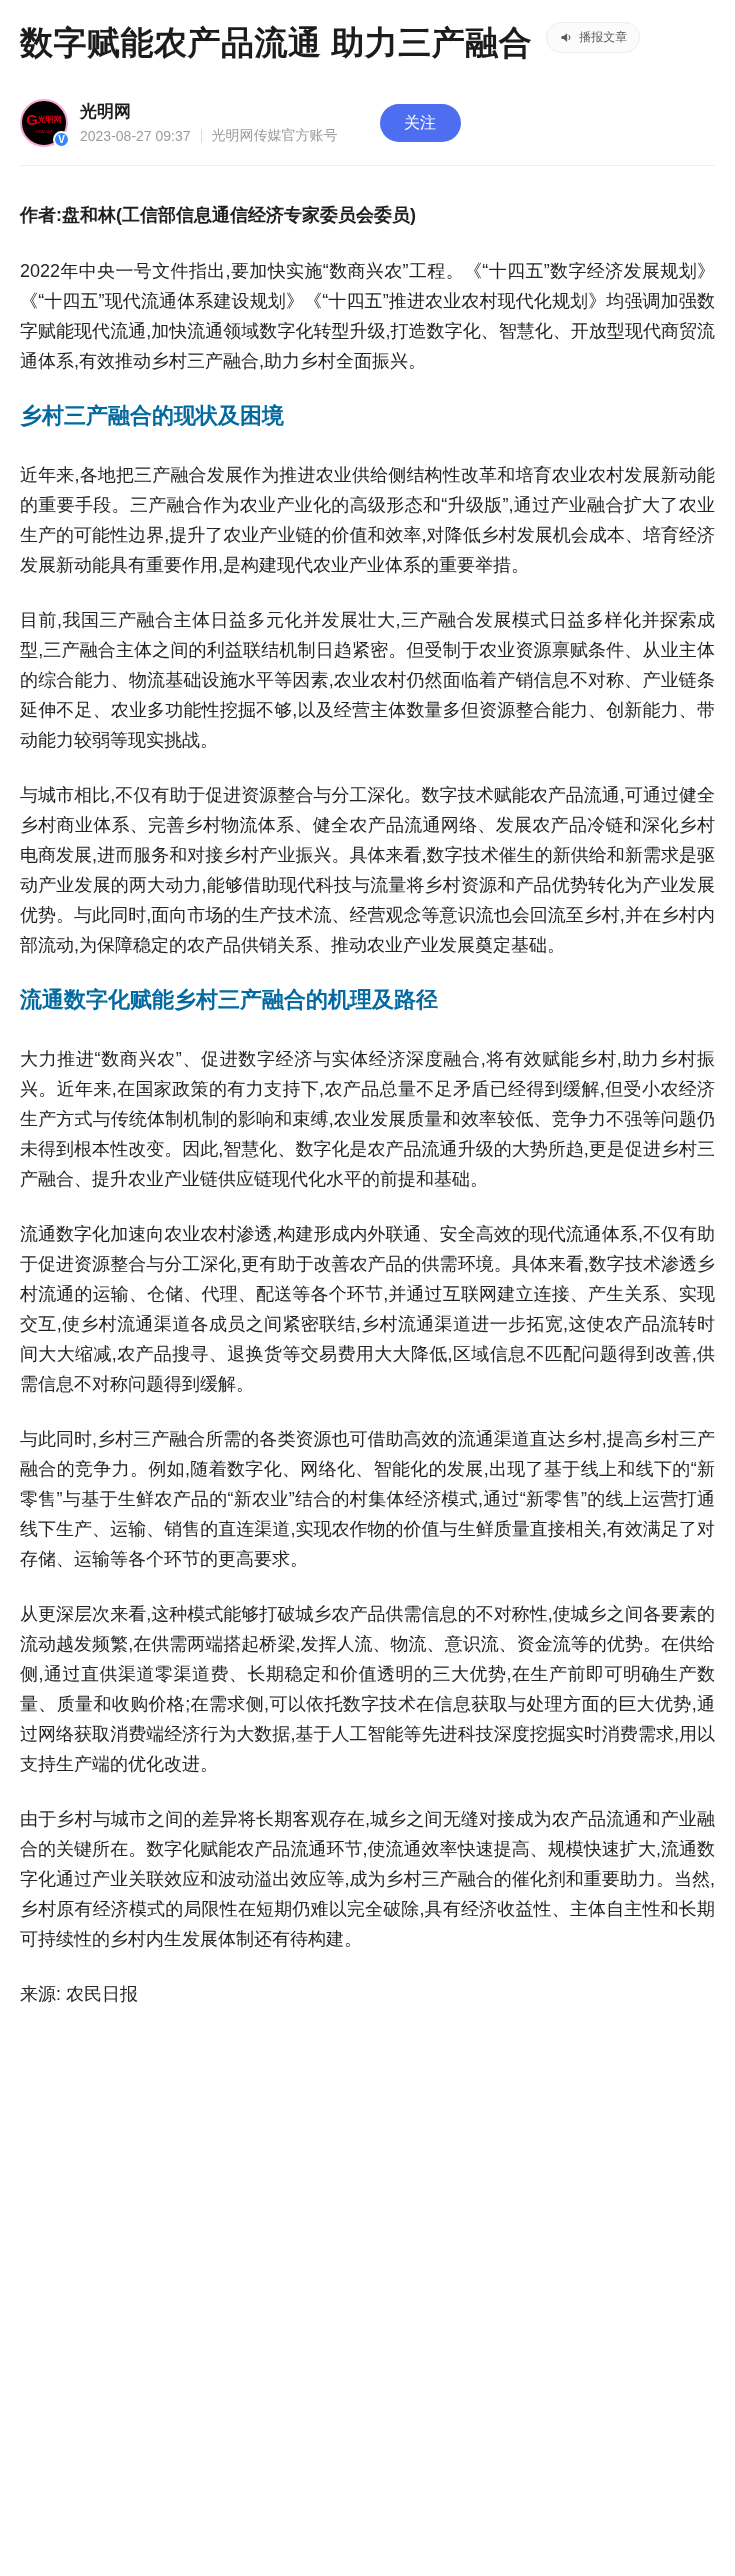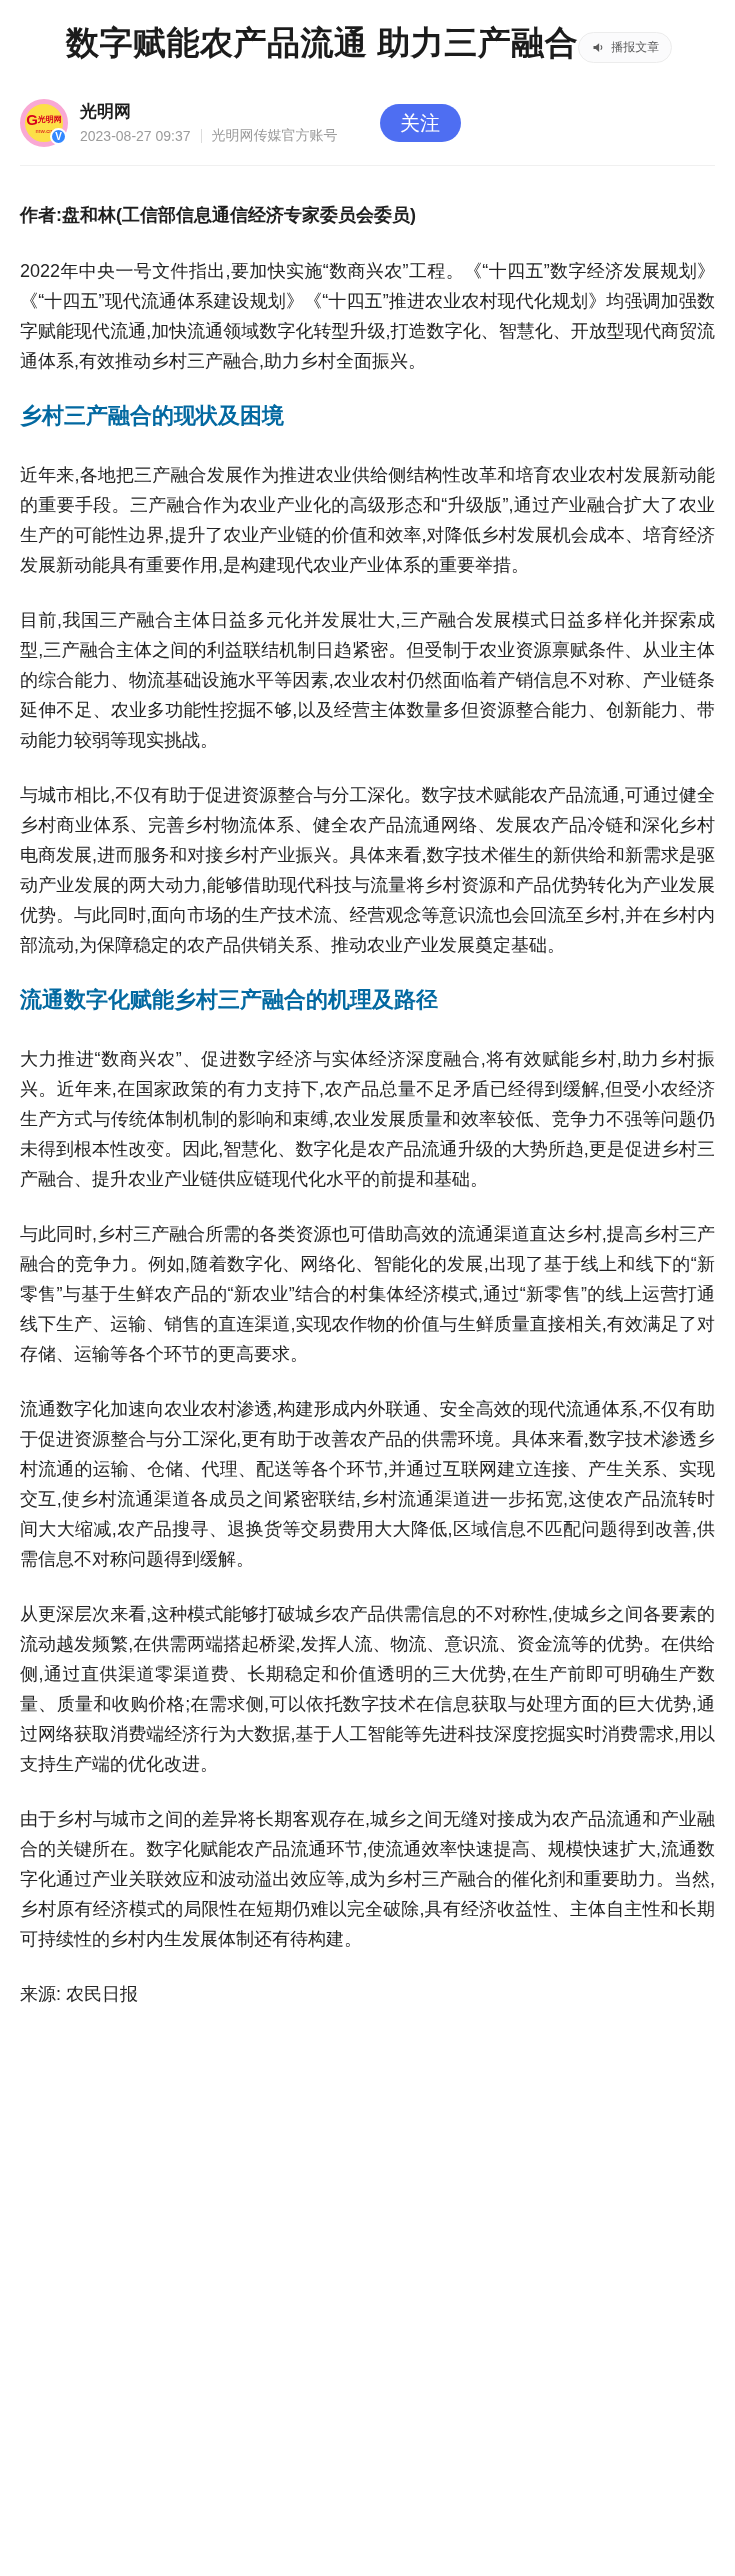--- a/index.html
+++ b/index.html
@@ -5,56 +5,56 @@
   * { margin:0; padding:0; box-sizing:border-box; }
   html,body { background:#fff; }
   body {
     width:735px; min-height:2576px; margin:0 auto;
     font-family:"Liberation Sans","DejaVu Sans",sans-serif;
     color:#222;
   }
   .page { padding:22px 20px 60px 20px; }
 
   
-  .title-row { display:flex; align-items:flex-end; margin-bottom:36px;margin-left:46px; }
+  .title-row { display:flex; align-items:flex-start; gap:14px; margin-bottom:36px; }
   h1.title {
     font-size:33px; line-height:1.25; font-weight:bold; color:#1c1c1c;
     letter-spacing:0.5px; white-space:nowrap;
   }
   .broadcast {
     display:inline-flex; align-items:center; gap:5px;
     background:#fbfbfc; border:1px solid #ececec; border-radius:16px;
     padding:6px 12px; font-size:12px; color:#5a5a5a; cursor:pointer;
     font-family:inherit; flex:0 0 auto;
   }
   .broadcast svg { display:block; }
 
   
   .author-row { display:flex; align-items:center; margin-bottom:18px; }
   .avatar {
     position:relative; width:48px; height:48px; border-radius:50%;
-    border:5px solid #f9a8d4; background:#fde047; flex:0 0 auto; cursor:pointer;
+    border:2px solid #f9a8d4; background:#000000; flex:0 0 auto; cursor:pointer;
   }
   .logo-box { position:absolute; inset:0; display:flex; flex-direction:column;
     align-items:center; justify-content:center; color:#d6001c; overflow:hidden; }
   .logo-top { font-weight:bold; font-size:15px; line-height:15px; }
   .logo-top .cn { font-size:8px; font-weight:bold; vertical-align:top; }
   .logo-sub { font-size:6px; line-height:8px; color:#d6001c; }
   .vbadge {
     position:absolute; right:-4px; bottom:-3px; width:17px; height:17px;
     border-radius:50%; border:2px solid #fff; color:#fff;
     font-size:10px; font-weight:bold; line-height:13px; text-align:center;
   }
   .author-meta { margin-left:12px; }
   .author-name { font-size:17px; font-weight:bold; color:#1c1c1c; line-height:22px; cursor:pointer; }
   .author-sub { margin-top:4px; font-size:14px; color:#9b9b9b; display:flex; align-items:center; }
   .author-sub .sep { display:inline-block; width:1px; height:14px; background:#dcdcdc; margin:0 10px; }
   .follow {
     margin-left:42px; border:none; border-radius:19px; height:38px; width:81px;
-    color:#fff; font-size:20px; cursor:pointer; font-family:inherit;
+    color:#fff; font-size:16px; cursor:pointer; font-family:inherit;
   }
 
   .divider { border:none; border-top:1px solid #f0f0f0; margin:0 0 34px 0; }
 
   
   article { font-size:18px; line-height:30px; color:#242424; text-align:justify; }
   .byline { font-weight:bold; margin-bottom:26px; color:#1f1f1f; }
   .para { margin-bottom:25px; }
   .sec-h { font-size:22px; font-weight:bold; color:#0369a1; margin:4px 0 29px 0; }
   .source { margin-top:4px; }
@@ -103,22 +103,22 @@
   <article>
     <p class="byline">作者:盘和林(工信部信息通信经济专家委员会委员)</p>
     <div>
         <p class="para">2022年中央一号文件指出,要加快实施“数商兴农”工程。《“十四五”数字经济发展规划》《“十四五”现代流通体系建设规划》《“十四五”推进农业农村现代化规划》均强调加强数字赋能现代流通,加快流通领域数字化转型升级,打造数字化、智慧化、开放型现代商贸流通体系,有效推动乡村三产融合,助力乡村全面振兴。</p>
         <h2 class="sec-h">乡村三产融合的现状及困境</h2>
         <p class="para">近年来,各地把三产融合发展作为推进农业供给侧结构性改革和培育农业农村发展新动能的重要手段。三产融合作为农业产业化的高级形态和“升级版”,通过产业融合扩大了农业生产的可能性边界,提升了农业产业链的价值和效率,对降低乡村发展机会成本、培育经济发展新动能具有重要作用,是构建现代农业产业体系的重要举措。</p>
         <p class="para">目前,我国三产融合主体日益多元化并发展壮大,三产融合发展模式日益多样化并探索成型,三产融合主体之间的利益联结机制日趋紧密。但受制于农业资源禀赋条件、从业主体的综合能力、物流基础设施水平等因素,农业农村仍然面临着产销信息不对称、产业链条延伸不足、农业多功能性挖掘不够,以及经营主体数量多但资源整合能力、创新能力、带动能力较弱等现实挑战。</p>
         <p class="para">与城市相比,不仅有助于促进资源整合与分工深化。数字技术赋能农产品流通,可通过健全乡村商业体系、完善乡村物流体系、健全农产品流通网络、发展农产品冷链和深化乡村电商发展,进而服务和对接乡村产业振兴。具体来看,数字技术催生的新供给和新需求是驱动产业发展的两大动力,能够借助现代科技与流量将乡村资源和产品优势转化为产业发展优势。与此同时,面向市场的生产技术流、经营观念等意识流也会回流至乡村,并在乡村内部流动,为保障稳定的农产品供销关系、推动农业产业发展奠定基础。</p>
         <h2 class="sec-h">流通数字化赋能乡村三产融合的机理及路径</h2>
         <p class="para">大力推进“数商兴农”、促进数字经济与实体经济深度融合,将有效赋能乡村,助力乡村振兴。近年来,在国家政策的有力支持下,农产品总量不足矛盾已经得到缓解,但受小农经济生产方式与传统体制机制的影响和束缚,农业发展质量和效率较低、竞争力不强等问题仍未得到根本性改变。因此,智慧化、数字化是农产品流通升级的大势所趋,更是促进乡村三产融合、提升农业产业链供应链现代化水平的前提和基础。</p>
+        <p class="para">流通数字化加速向农业农村渗透,构建形成内外联通、安全高效的现代流通体系,不仅有助于促进资源整合与分工深化,更有助于改善农产品的供需环境。具体来看,数字技术渗透乡村流通的运输、仓储、代理、配送等各个环节,并通过互联网建立连接、产生关系、实现交互,使乡村流通渠道各成员之间紧密联结,乡村流通渠道进一步拓宽,这使农产品流转时间大大缩减,农产品搜寻、退换货等交易费用大大降低,区域信息不匹配问题得到改善,供需信息不对称问题得到缓解。</p>
         <p class="para">与此同时,乡村三产融合所需的各类资源也可借助高效的流通渠道直达乡村,提高乡村三产融合的竞争力。例如,随着数字化、网络化、智能化的发展,出现了基于线上和线下的“新零售”与基于生鲜农产品的“新农业”结合的村集体经济模式,通过“新零售”的线上运营打通线下生产、运输、销售的直连渠道,实现农作物的价值与生鲜质量直接相关,有效满足了对存储、运输等各个环节的更高要求。</p>
-        <p class="para">流通数字化加速向农业农村渗透,构建形成内外联通、安全高效的现代流通体系,不仅有助于促进资源整合与分工深化,更有助于改善农产品的供需环境。具体来看,数字技术渗透乡村流通的运输、仓储、代理、配送等各个环节,并通过互联网建立连接、产生关系、实现交互,使乡村流通渠道各成员之间紧密联结,乡村流通渠道进一步拓宽,这使农产品流转时间大大缩减,农产品搜寻、退换货等交易费用大大降低,区域信息不匹配问题得到改善,供需信息不对称问题得到缓解。</p>
         <p class="para">从更深层次来看,这种模式能够打破城乡农产品供需信息的不对称性,使城乡之间各要素的流动越发频繁,在供需两端搭起桥梁,发挥人流、物流、意识流、资金流等的优势。在供给侧,通过直供渠道零渠道费、长期稳定和价值透明的三大优势,在生产前即可明确生产数量、质量和收购价格;在需求侧,可以依托数字技术在信息获取与处理方面的巨大优势,通过网络获取消费端经济行为大数据,基于人工智能等先进科技深度挖掘实时消费需求,用以支持生产端的优化改进。</p>
         <p class="para">由于乡村与城市之间的差异将长期客观存在,城乡之间无缝对接成为农产品流通和产业融合的关键所在。数字化赋能农产品流通环节,使流通效率快速提高、规模快速扩大,流通数字化通过产业关联效应和波动溢出效应等,成为乡村三产融合的催化剂和重要助力。当然,乡村原有经济模式的局限性在短期仍难以完全破除,具有经济收益性、主体自主性和长期可持续性的乡村内生发展体制还有待构建。</p>
       </div>
     <p class="para source">来源: 农民日报</p>
   </article>
 
 </div>
 
 
 </body></html>

